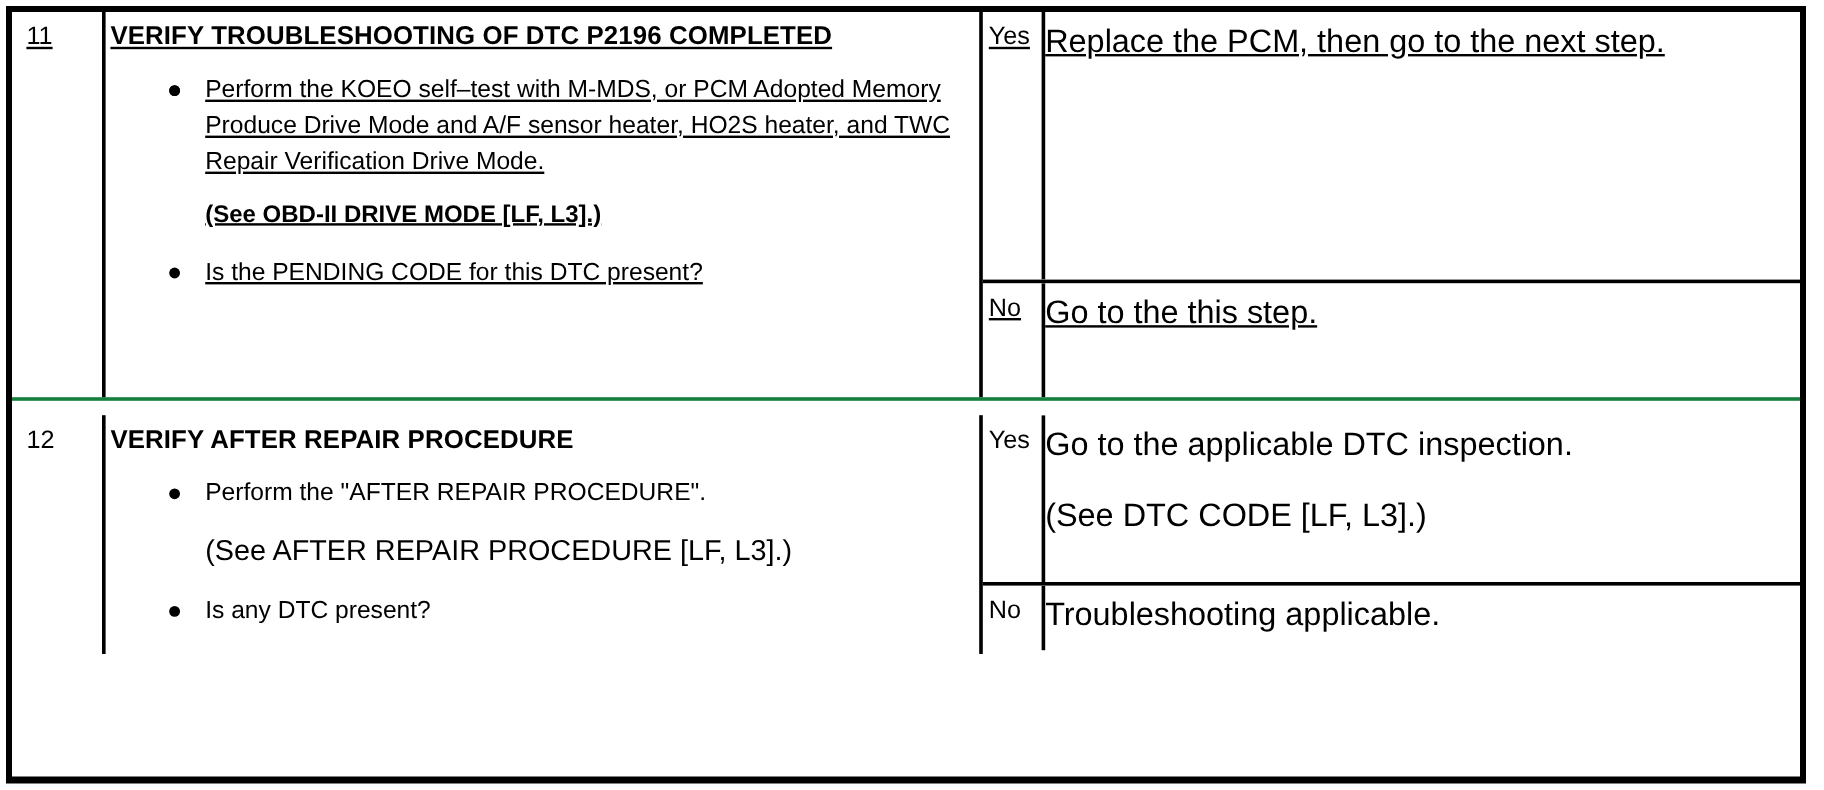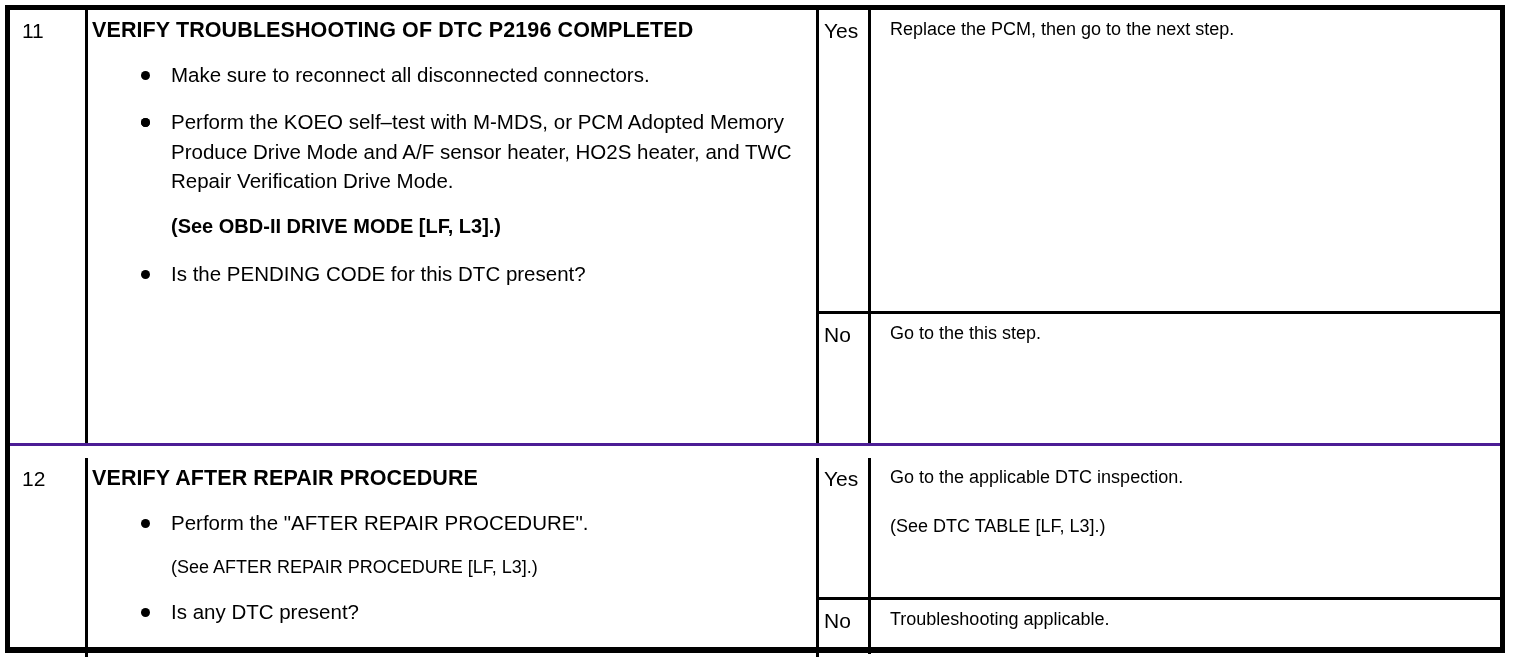--- a/index.html
+++ b/index.html
@@ -34,21 +34,21 @@
     border-bottom-width: 6px;
     background: #ffffff;
   }
 
   .step-row {
     position: relative;
     display: flex;
     box-sizing: border-box;
     width: 100%;
   }
-  .step-row.row-11 { height: 436px; border-bottom: 3px solid #4c1d95; }
+  .step-row.row-11 { height: 324px; border-bottom: 3px solid #15803d; text-decoration: underline; }
   .step-row.row-12 { height: 199px; margin-top: 12px; }
 
   
   .col-step {
     box-sizing: border-box;
     width: 78px;
     flex: 0 0 78px;
     border-right: 3px solid #000;
     padding: 9px 0 0 12px;
     font-size: 21px;
@@ -91,21 +91,21 @@
     left: 49px;
     top: 11px;
     width: 9px;
     height: 9px;
     background: #000;
     border-radius: 50%;
   }
   .note-line {
     padding-left: 79px;
     margin-top: 16px;
-    font-size: 18px;
+    font-size: 24px;
     line-height: 1.46;
   }
   .note-line.strong {
     font-weight: bold;
     font-size: 20px;
   }
 
   
   .col-result {
     box-sizing: border-box;
@@ -129,22 +129,22 @@
     flex: 0 0 52px;
     width: 52px;
     border-right: 3px solid #000;
     padding: 9px 0 0 5px;
     font-size: 21px;
     line-height: 1.1;
   }
   .result-text {
     box-sizing: border-box;
     flex: 1 1 auto;
-    padding: 9px 8px 0 19px;
-    font-size: 18px;
+    padding: 9px 8px 0 0;
+    font-size: 27px;
     line-height: 1.15;
   }
   .result-text .rline { margin: 0; white-space: nowrap; }
   .result-text .rline + .rline { margin-top: 28px; }
 </style>
 </head>
 <body>
 
 <div class="sheet">
   <div class="dtc-table">
@@ -153,24 +153,20 @@
 
       <div class="col-step">
         <span>11</span>
       </div>
 
       <div class="col-action">
         <div class="action-title">VERIFY TROUBLESHOOTING OF DTC P2196 COMPLETED</div>
         <ul class="bullet-list">
           <li class="bullet-item">
             <span class="dot"></span>
-            <span>Make sure to reconnect all disconnected connectors.</span>
-          </li>
-          <li class="bullet-item">
-            <span class="dot"></span>
           </li>
           <li class="bullet-item">
             <span class="dot"></span>
             <span>Perform the KOEO self–test with M-MDS, or PCM Adopted Memory Produce Drive Mode and A/F sensor heater, HO2S heater, and TWC Repair Verification Drive Mode.</span>
           </li>
         </ul>
         <div class="note-line strong">(See OBD-II DRIVE MODE [LF, L3].)</div>
         <ul class="bullet-list">
           <li class="bullet-item">
             <span class="dot"></span>
@@ -216,21 +212,21 @@
             <span>Is any DTC present?</span>
           </li>
         </ul>
       </div>
 
       <div class="col-result">
         <div class="result-block r12-yes">
           <div class="judge">Yes</div>
           <div class="result-text">
             <p class="rline">Go to the applicable DTC inspection.</p>
-            <p class="rline">(See DTC TABLE [LF, L3].)</p>
+            <p class="rline">(See DTC CODE [LF, L3].)</p>
           </div>
         </div>
         <div class="result-block r12-no">
           <div class="judge">No</div>
           <div class="result-text">
             <p class="rline">Troubleshooting applicable.</p>
           </div>
         </div>
       </div>
     </div>

